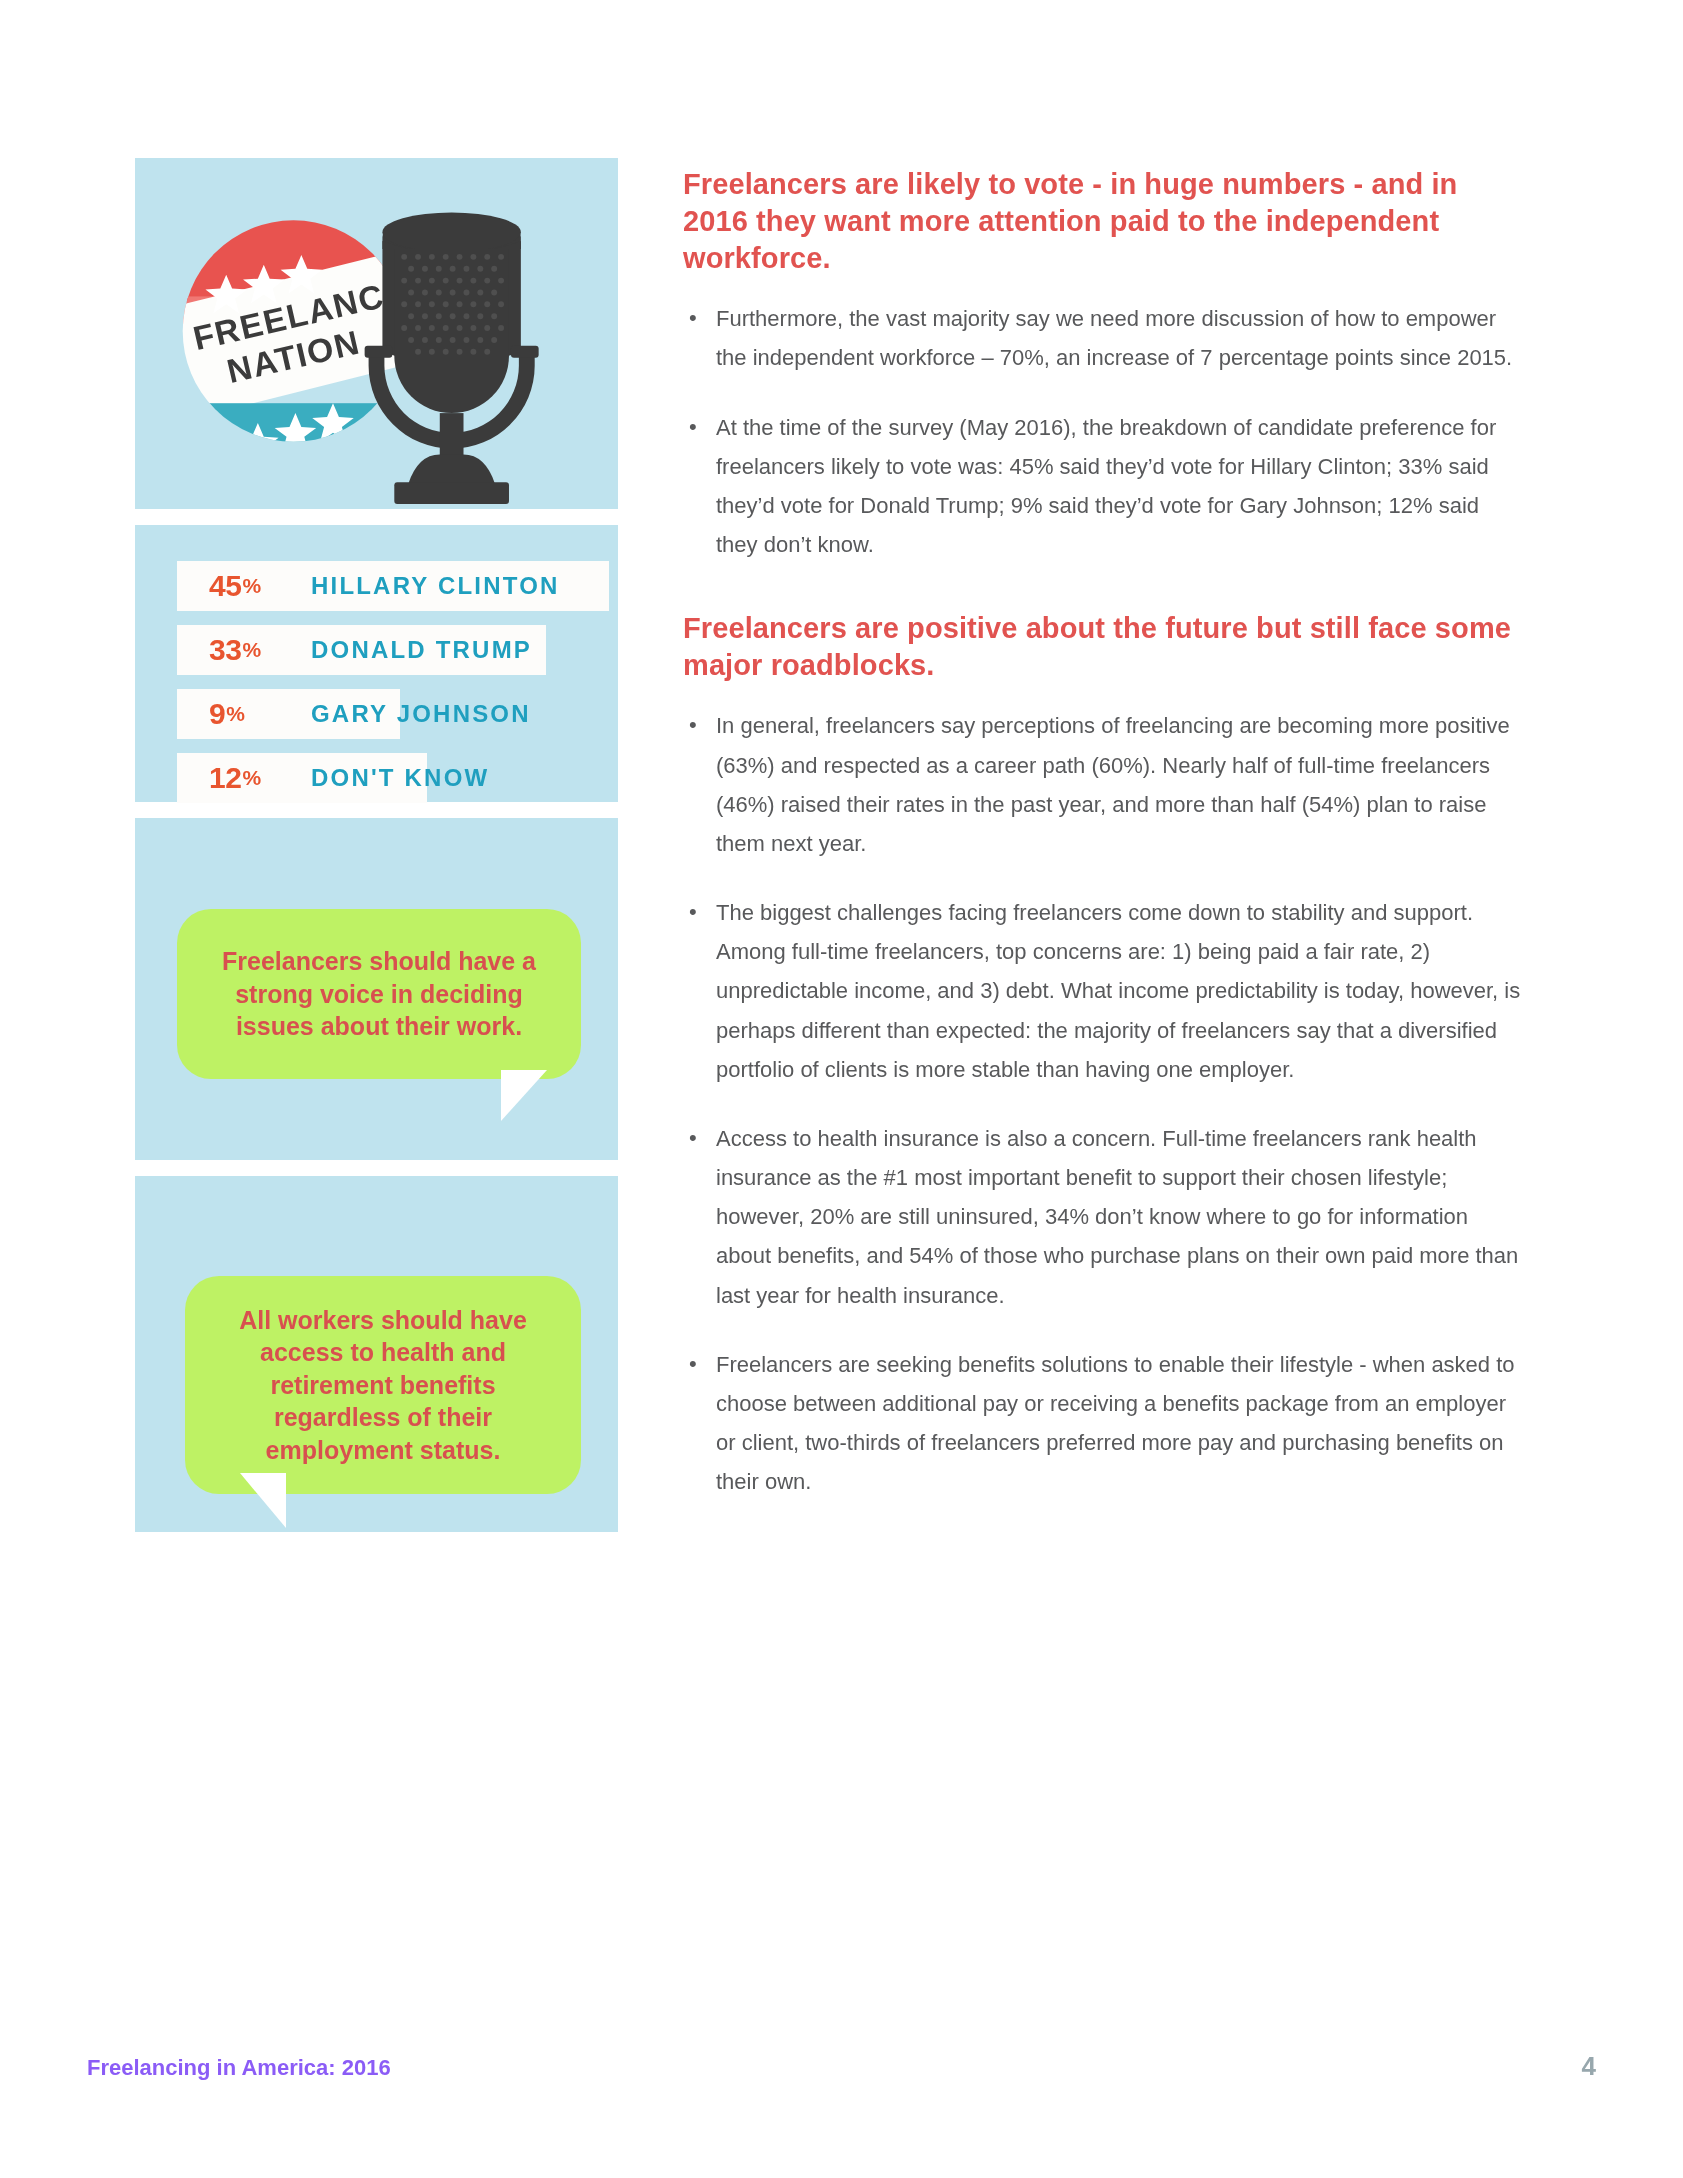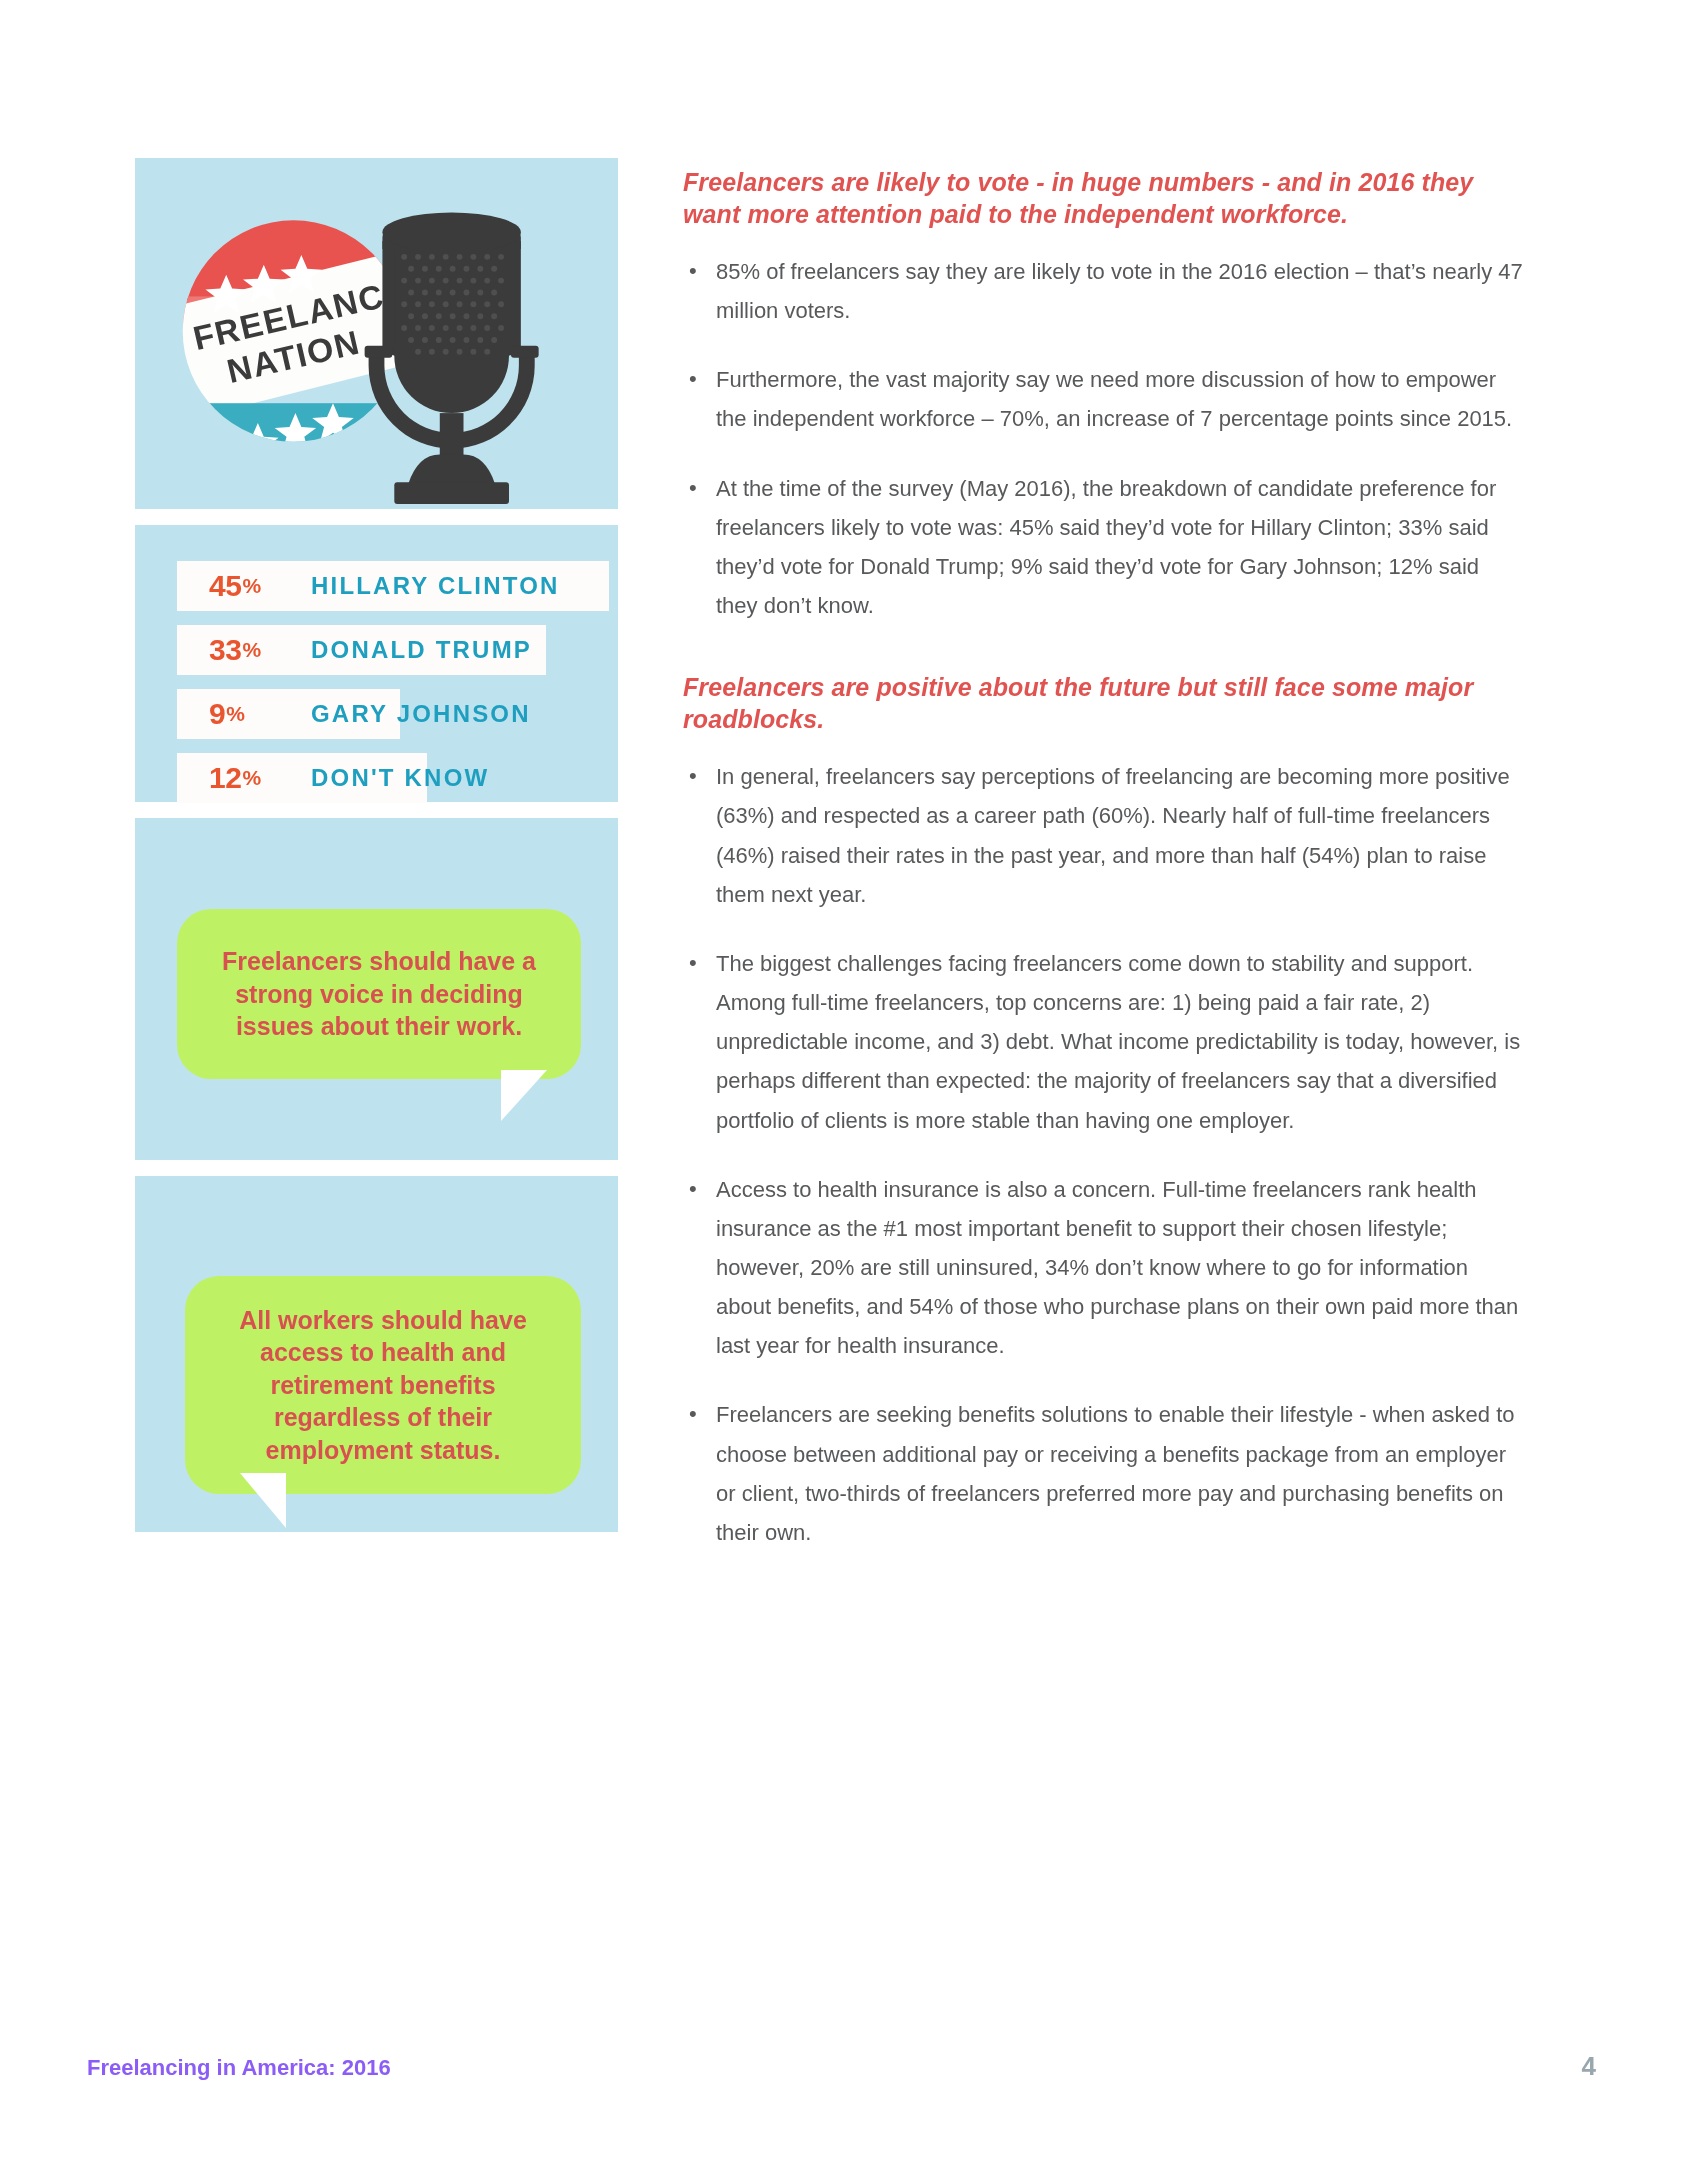--- a/index.html
+++ b/index.html
@@ -166,25 +166,24 @@
   .right-col {
     position: absolute;
     left: 683px;
     top: 166px;
     width: 840px;
   }
 
   h2.section-head {
     color: #e15350;
     font-weight: bold;
-    font-size: 25px;
+    font-size: 29px;
     line-height: 1.28;
     margin: 0 0 22px 0;
     letter-spacing: 0.1px;
-    font-style: italic;
   }
   .section-head.second {
     margin-top: 46px;
   }
 
   ul.bullets {
     list-style: none;
     margin: 0;
     padding: 0;
   }
@@ -406,21 +405,20 @@
       <div class="tail tail-b"></div>
     </div>
 
   </div>
 
   <div class="right-col">
 
     <h2 class="section-head">Freelancers are likely to vote - in huge numbers - and in 2016 they want more attention paid to the independent workforce.</h2>
 
     <ul class="bullets">
-      <li>85% of freelancers say they are likely to vote in the 2016 election – that’s nearly 47 million voters.</li>
       <li>Furthermore, the vast majority say we need more discussion of how to empower the independent workforce – 70%, an increase of 7 percentage points since 2015.</li>
       <li>At the time of the survey (May 2016), the breakdown of candidate preference for freelancers likely to vote was: 45% said they’d vote for Hillary Clinton; 33% said they’d vote for Donald Trump; 9% said they’d vote for Gary Johnson; 12% said they don’t know.</li>
     </ul>
 
     <h2 class="section-head second">Freelancers are positive about the future but still face some major roadblocks.</h2>
 
     <ul class="bullets">
       <li>In general, freelancers say perceptions of freelancing are becoming more positive (63%) and respected as a career path (60%). Nearly half of full-time freelancers (46%) raised their rates in the past year, and more than half (54%) plan to raise them next year.</li>
       <li>The biggest challenges facing freelancers come down to stability and support. Among full-time freelancers, top concerns are: 1) being paid a fair rate, 2) unpredictable income, and 3) debt. What income predictability is today, however, is perhaps different than expected: the majority of freelancers say that a diversified portfolio of clients is more stable than having one employer.</li>
       <li>Access to health insurance is also a concern. Full-time freelancers rank health insurance as the #1 most important benefit to support their chosen lifestyle; however, 20% are still uninsured, 34% don’t know where to go for information about benefits, and 54% of those who purchase plans on their own paid more than last year for health insurance.</li>

